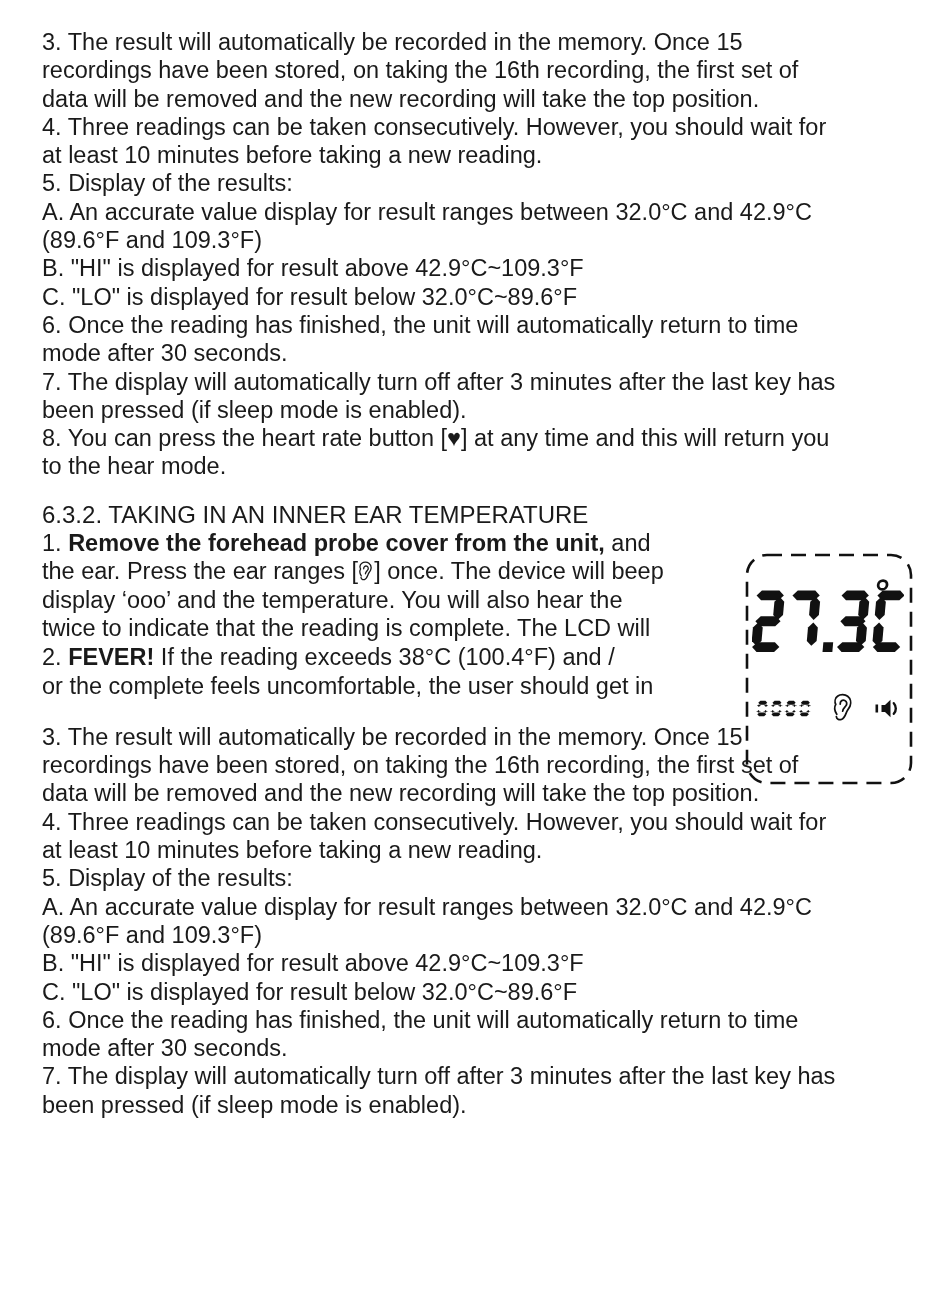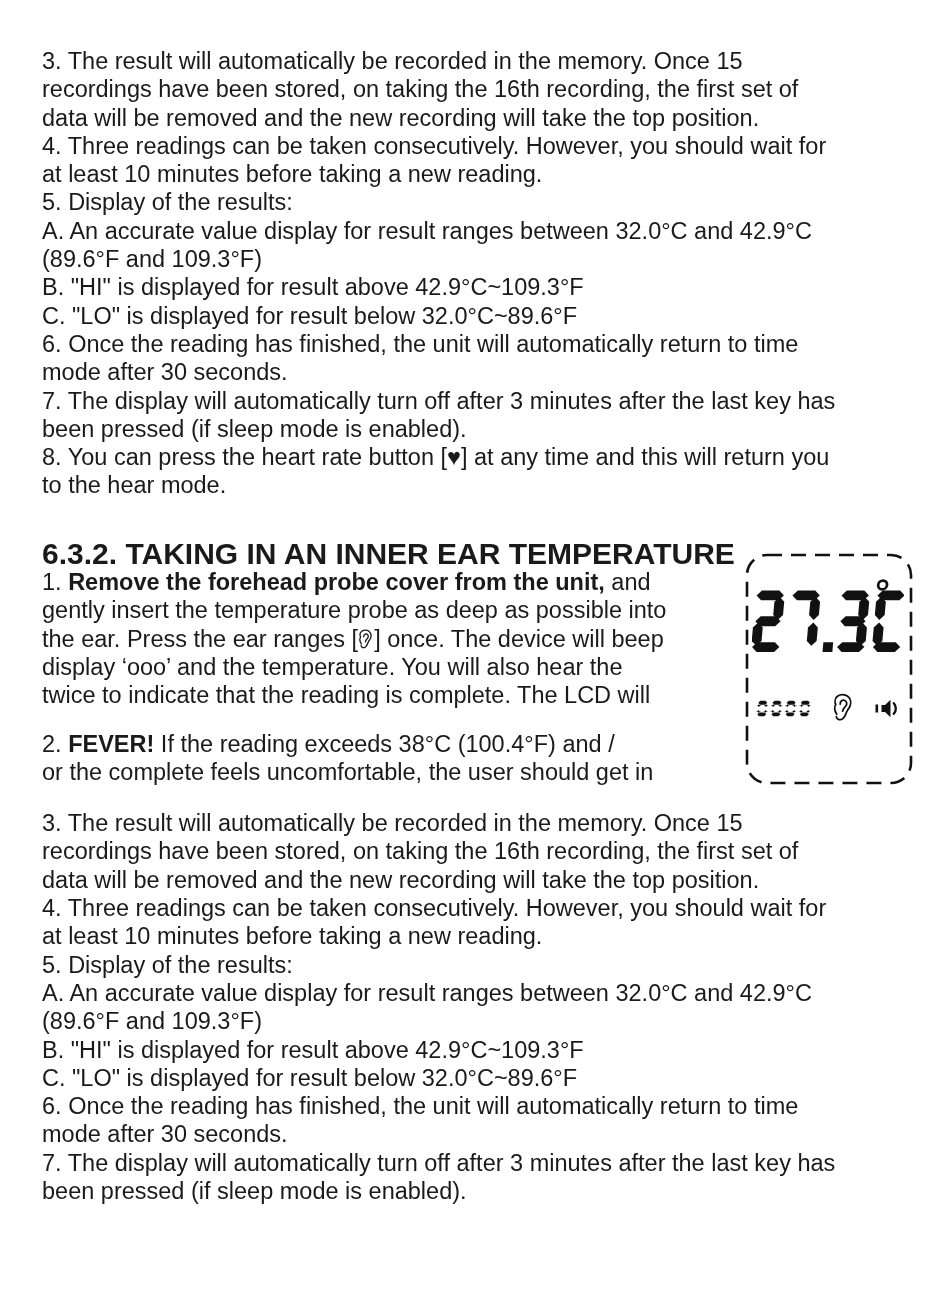--- a/index.html
+++ b/index.html
@@ -1,23 +1,23 @@
 <!DOCTYPE html>
 <html><head>
 <meta charset="utf-8">
 <style>
   html,body{margin:0;padding:0;background:#ffffff;}
   body{width:950px;height:1309px;position:relative;overflow:hidden;
        font-family:"Liberation Sans","DejaVu Sans",sans-serif;
        font-size:23.5px;color:#1a1a1a;}
   .page{position:relative;width:950px;height:1309px;}
-  .textcol{position:absolute;left:42px;top:47px;right:0;}
+  .textcol{position:absolute;left:42px;top:28px;right:0;}
   .line{line-height:28.3px;white-space:nowrap;}
-  .heading{font-weight:bold;font-size:30px;margin-top:40px;}
-  .fever{margin-top:20px;}
+  .heading{font-weight:normal;font-size:24px;margin-top:20px;}
+  .fever{margin-top:1px;}
   .section2{margin-top:23px;}
   b{font-weight:bold;}
   .ear-inline{height:21px;width:16px;vertical-align:-3px;}
   .lcd{position:absolute;left:745px;top:553px;width:168px;height:232px;}
   .lcd-frame{position:absolute;left:0;top:0;width:168px;height:232px;}
   .lcd-reading{position:absolute;left:7px;top:26px;width:152px;height:76px;}
   .lcd-icons{position:absolute;left:11px;right:11px;top:138px;height:34px;
              display:flex;align-items:center;justify-content:space-between;}
 </style>
 </head>
@@ -42,21 +42,20 @@
         <div class="line">7. The display will automatically turn off after 3 minutes after the last key has</div>
         <div class="line">been pressed (if sleep mode is enabled).</div>
         <div class="line">8. You can press the heart rate button [♥] at any time and this will return you</div>
         <div class="line">to the hear mode.</div>
       </div>
 
     <div class="line heading">6.3.2. TAKING IN AN INNER EAR TEMPERATURE</div>
 
     <div>
       <div class="line"><span>1. </span><b>Remove the forehead probe cover from the unit,</b><span> and</span></div>
-      <div class="line">gently insert the temperature probe as deep as possible into</div>
       <div class="line"><span>the ear. Press the ear ranges [</span><svg class="ear-inline" viewBox="0 0 22 29">
             <g fill="none" stroke="#1a1a1a" stroke-width="1.8" stroke-linecap="round">
               <path d="M4.5 20.5 C2.5 17.5 2 13.5 3.5 11 C2.3 8.5 2.8 5 5.2 3.2 C8 1 12.5 1.2 15 3.2 C17.8 5.4 18.6 9.3 17.4 12.4 C16.5 14.8 14.8 16.2 13.9 18.6 C12.9 21.3 11.8 24.6 8.9 25.6 C6.5 26.4 4.4 25 4.1 22.8"></path>
               <path d="M7.8 10.8 C7.6 7.8 10 6.2 12.2 7.2 C14.4 8.2 14.7 10.9 13.2 12.6 C11.9 14.1 10.4 15.2 10.2 17.6"></path>
             </g>
           </svg><span>] once. The device will beep</span></div>
       <div class="line">display ‘ooo’ and the temperature. You will also hear the</div>
       <div class="line">twice to indicate that the reading is complete. The LCD will</div>
     </div>
 

